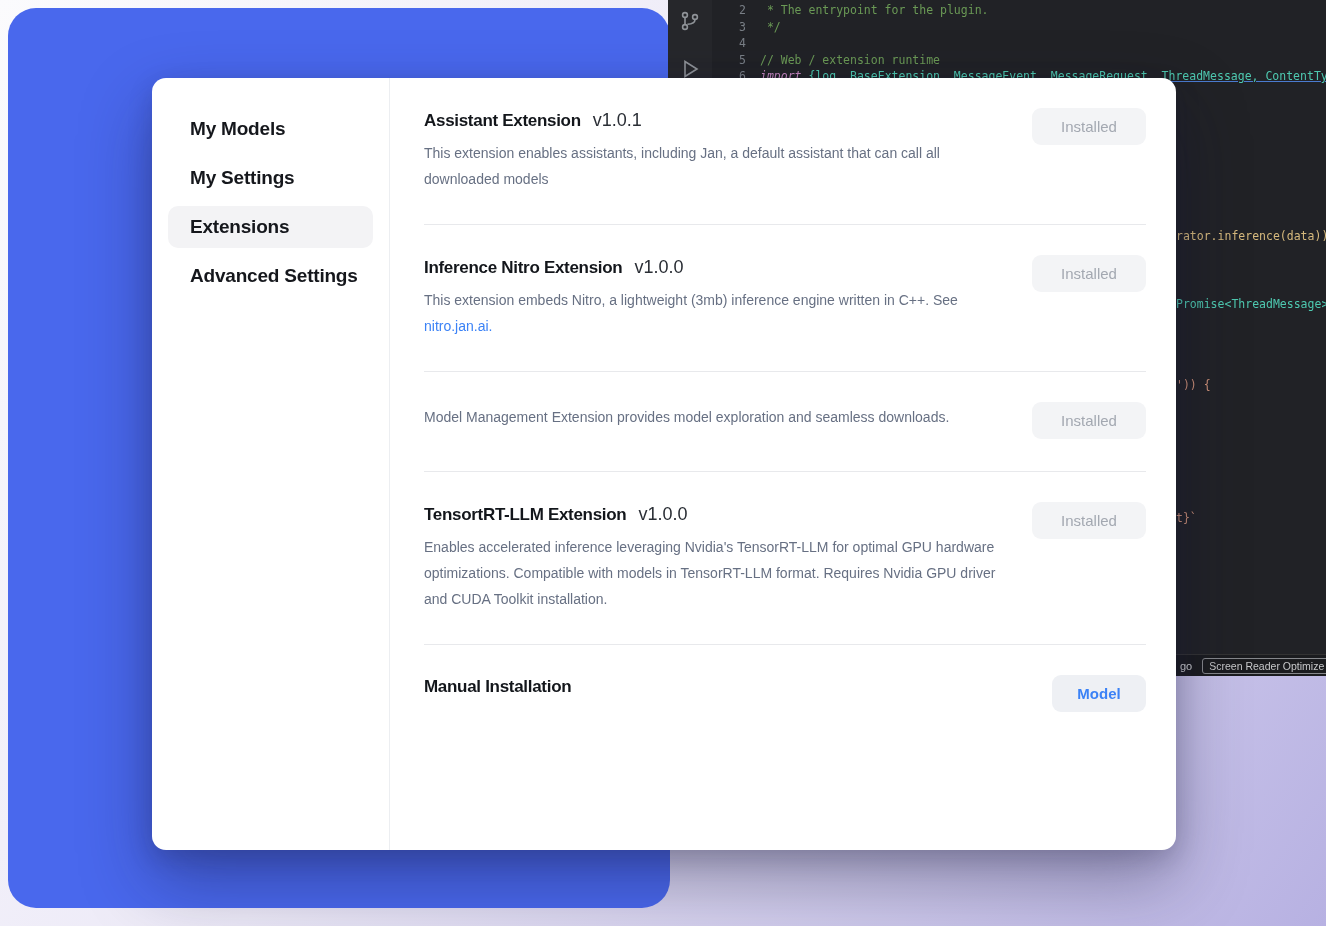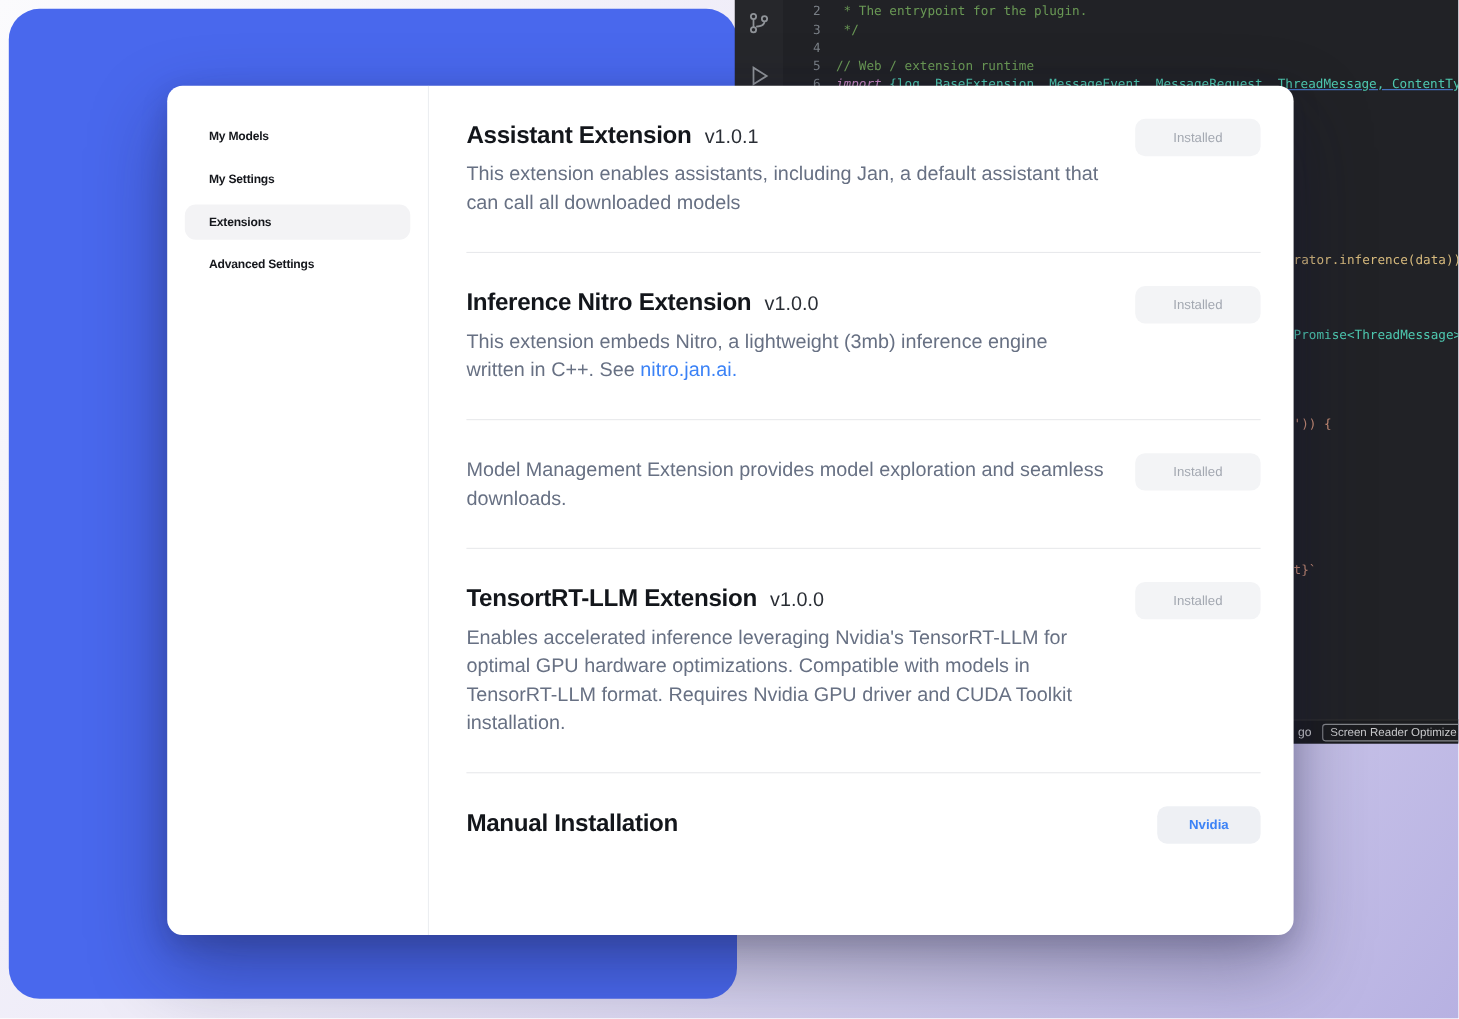--- a/index.html
+++ b/index.html
@@ -71,45 +71,45 @@
     background: #ffffff; border-radius: 14px;
     box-shadow: 0 30px 70px rgba(20,20,55,.38), 0 8px 24px rgba(20,20,55,.18);
     display: flex; overflow: hidden;
   }
   .sidebar {
     width: 238px; flex-shrink: 0;
     border-right: 1px solid #eceef1;
     padding: 30px 16px;
   }
   .side-item {
-    font-size: 11px; font-weight: 700; letter-spacing: -0.2px; color: #15171c;
+    font-size: 19px; font-weight: 700; letter-spacing: -0.2px; color: #15171c;
     padding: 10px 22px; border-radius: 10px; margin-bottom: 7px;
     cursor: pointer; white-space: nowrap;
   }
   .side-item.active { background: #f3f3f5; }
 
   .content { flex: 1; padding: 0 30px 0 34px; overflow: hidden; }
   .section {
     display: flex; align-items: flex-start;
     padding: 32px 0;
     border-bottom: 1px solid #e8e9ec;
   }
   .section.last { border-bottom: none; padding-bottom: 24px; }
   .sec-text { width: 585px; }
   .sec-title-row { display: flex; align-items: baseline; gap: 12px; margin-bottom: 9px; }
-  .sec-title { font-size: 22px; font-weight: 700; letter-spacing: -0.3px; color: #13161b; margin: 0; }
+  .sec-title { font-size: 17px; font-weight: 700; letter-spacing: -0.3px; color: #13161b; margin: 0; }
   .sec-version { font-size: 18px; color: #2a2e35; }
-  .sec-desc { font-size: 18px; line-height: 26px; color: #677083; margin: 0; }
+  .sec-desc { font-size: 14px; line-height: 26px; color: #677083; margin: 0; }
   .sec-desc a { color: #3b82f6; text-decoration: none; cursor: pointer; }
 
   .btn {
     margin-left: auto; margin-top: -2px;
     border: none; border-radius: 9px;
     padding: 10px 18px; min-width: 114px; text-align: center;
-    font-family: inherit; font-size: 12px; cursor: pointer;
+    font-family: inherit; font-size: 15px; cursor: pointer;
   }
   .btn-installed { background: #f3f4f6; color: #a3a8b1; font-weight: 400; }
   .btn-select { background: #eef0f4; color: #3b82f6; font-weight: 700; min-width: 94px; }
 </style>
 </head>
 <body>
 
 <div class="page">
 
   <div class="blue-panel"></div>
@@ -216,19 +216,19 @@
         <button class="btn btn-installed">Installed</button>
       </section>
 
       <section class="section last">
         <div class="sec-text">
           <div class="sec-title-row">
             <h3 class="sec-title">Manual Installation</h3>
             <span class="sec-version"></span>
           </div>
         </div>
-        <button class="btn btn-select">Nvidia</button>
+        <button class="btn btn-select">Model</button>
       </section>
 
     </main>
   </div>
 
 </div>
 
 </body></html>

